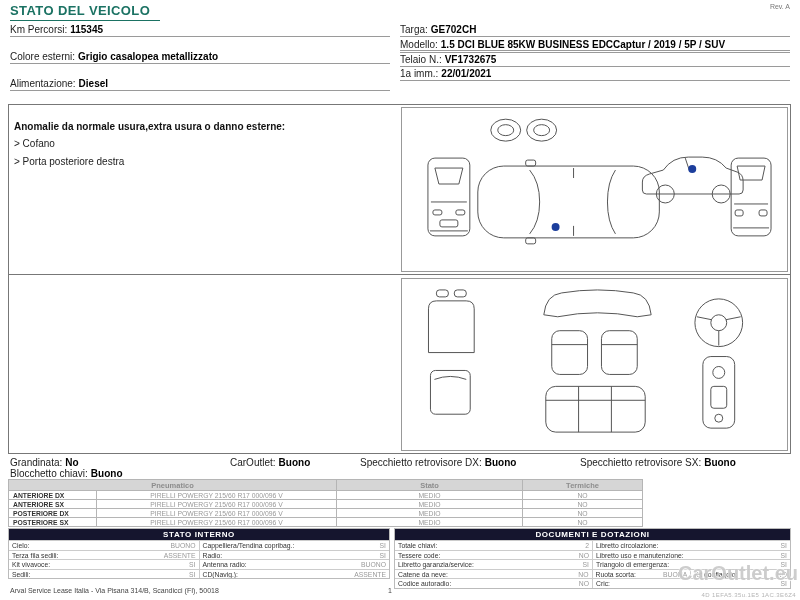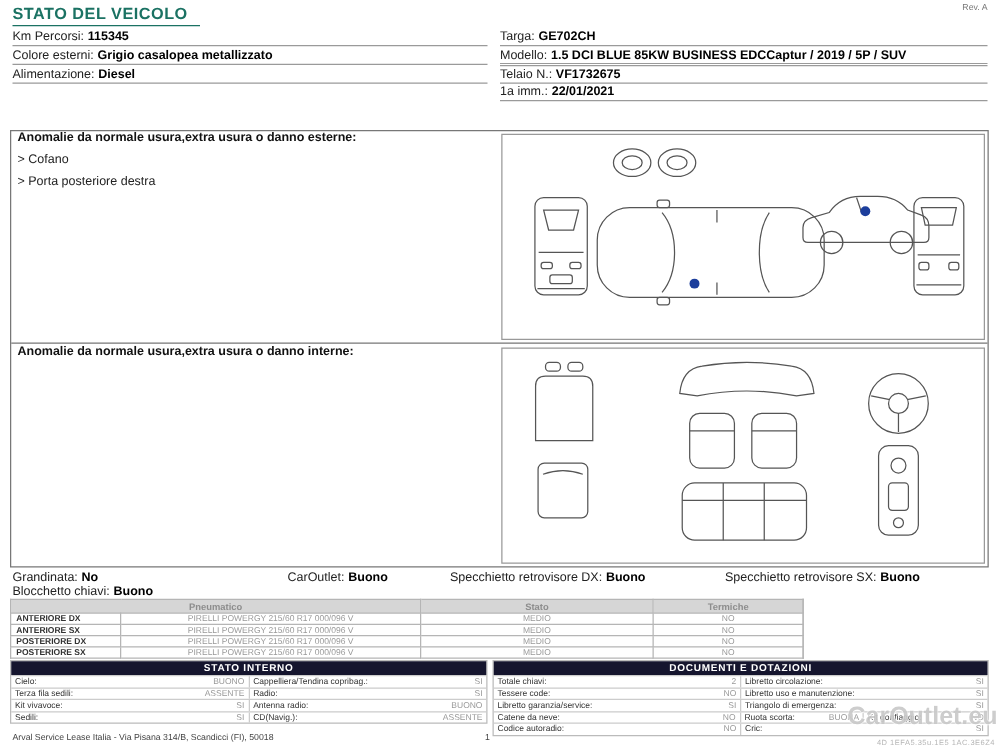--- a/index.html
+++ b/index.html
@@ -8,33 +8,33 @@
     font-family:"Liberation Sans",sans-serif;
     background:#fff;color:#222;position:relative;overflow:hidden;
   }
   .title{position:absolute;left:10px;top:3px;font-size:13px;font-weight:bold;
     color:var(--accent,#1b7263);letter-spacing:.4px;border-bottom:1.5px solid var(--accent,#1b7263);
     padding:0 10px 2px 0;text-align:right;}
   .rev{position:absolute;right:10px;top:3px;font-size:7px;color:#777;}
 
   .info-left{position:absolute;left:10px;top:24px;width:380px;}
   .info-right{position:absolute;left:400px;top:24px;width:390px;}
-  .field{font-size:10px;line-height:12px;border-bottom:1px solid #9a9a9a;margin-bottom:2px;min-height:13px;}
+  .field{font-size:10px;line-height:12px;border-bottom:1px solid #9a9a9a;margin-bottom:14px;min-height:13px;}
   .info-right .field{margin-bottom:1px;}
   .flabel{color:#222;margin-right:3px;}
   .fvalue{font-weight:bold;color:#000;}
   .field.ruled{border-bottom:1px solid #9a9a9a;
     background-image:repeating-linear-gradient(to bottom,transparent 0,transparent 12.5px,#9a9a9a 12.5px,#9a9a9a 13.5px);
     line-height:13.5px;}
 
   .box{position:absolute;left:8px;top:104px;width:783px;height:350px;border:1px solid #777;background:#fff;}
   .half{position:absolute;left:0;right:0;}
   .half.top{top:0;height:170px;border-bottom:1px solid #777;}
   .half.bottom{top:171px;bottom:0;}
-  .anom{position:absolute;left:5px;top:0;width:384px;}
+  .anom{position:absolute;left:5px;top:16px;width:384px;}
   .atitle{font-weight:bold;font-size:10px;color:#111;margin-bottom:6px;}
   .aitem{display:inline-block;width:192px;font-size:10px;color:#222;vertical-align:top;}
   .dpanel{position:absolute;left:392px;top:2px;right:2px;bottom:2px;border:1px solid #999;background:#fff;}
   .dpanel svg{width:100%;height:100%;display:block;}
 
   .cond{position:absolute;left:10px;top:457px;width:780px;height:22px;font-size:10px;}
   .ci{position:absolute;white-space:nowrap;}
   .clabel{color:#222;margin-right:3px;}
   .cvalue{font-weight:bold;color:#000;}
 
@@ -155,23 +155,20 @@
             <line x1="2" y1="70" x2="38" y2="70"></line>
           </g>
         </g>
         <circle cx="154" cy="119" r="4" style="fill:var(--damage-dot,#1c3e9c)"></circle>
         <circle cx="291" cy="61" r="4" style="fill:var(--damage-dot,#1c3e9c)"></circle>
       </svg>
     </div>
   </div>
 
   <div class="half bottom">
-    <div class="anom">
-      <div class="atitle">Anomalie da normale usura,extra usura o danno interne:</div>
-    </div>
     <div class="dpanel">
       <svg viewBox="0 0 386 172" preserveAspectRatio="xMidYMid meet">
         <g class="sk">
           <g transform="translate(26,18)">
             <path d="M0,56 v-44 q0,-8 8,-8 h30 q8,0 8,8 v44 z"></path>
             <rect x="8" y="-7" width="12" height="7" rx="3"></rect>
             <rect x="26" y="-7" width="12" height="7" rx="3"></rect>
           </g>
           <g transform="translate(28,92)">
             <rect x="0" y="0" width="40" height="44" rx="5"></rect>

